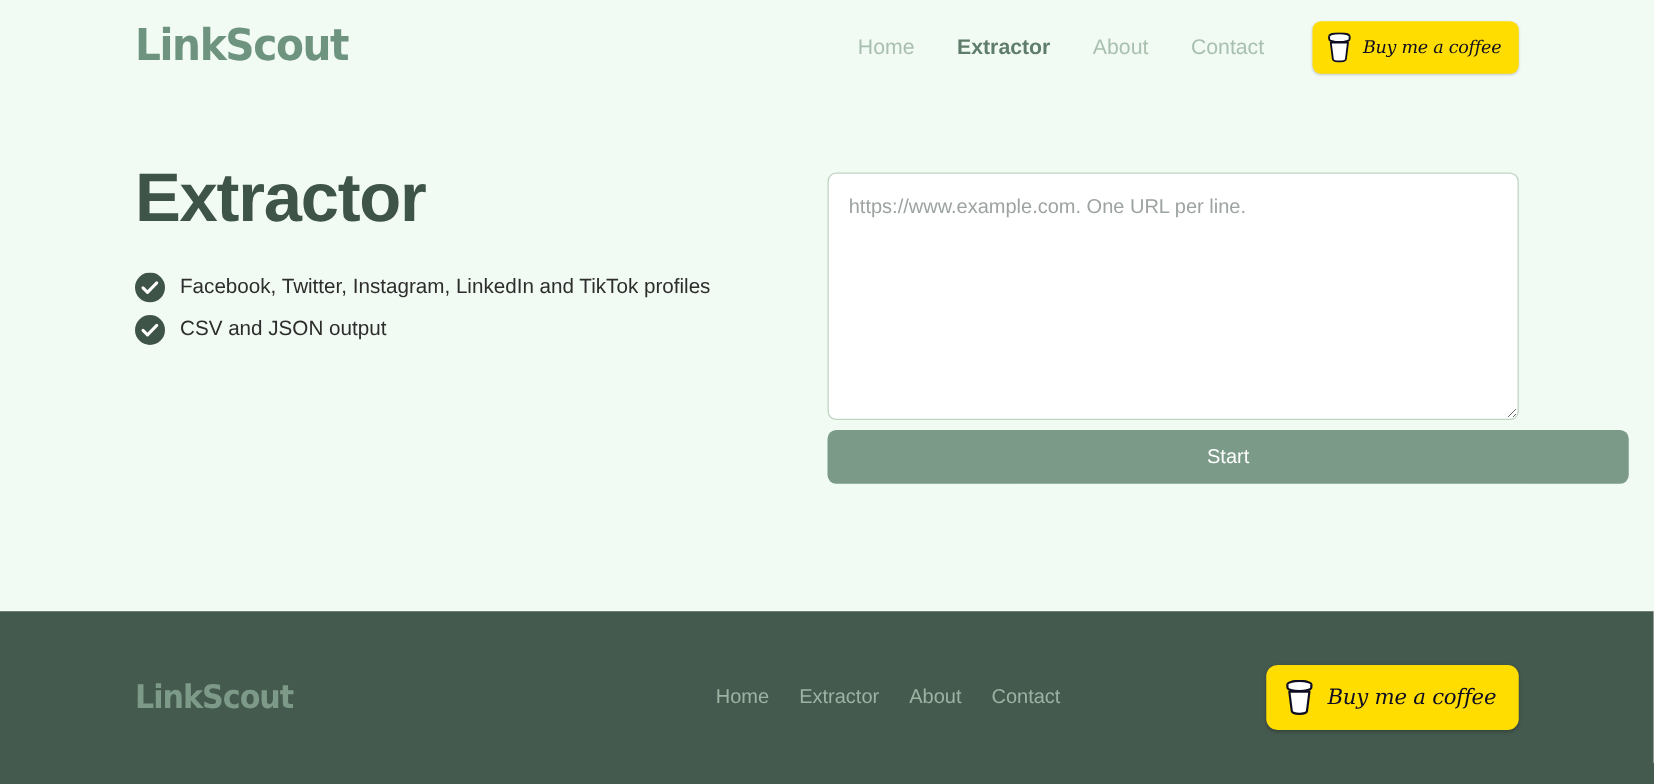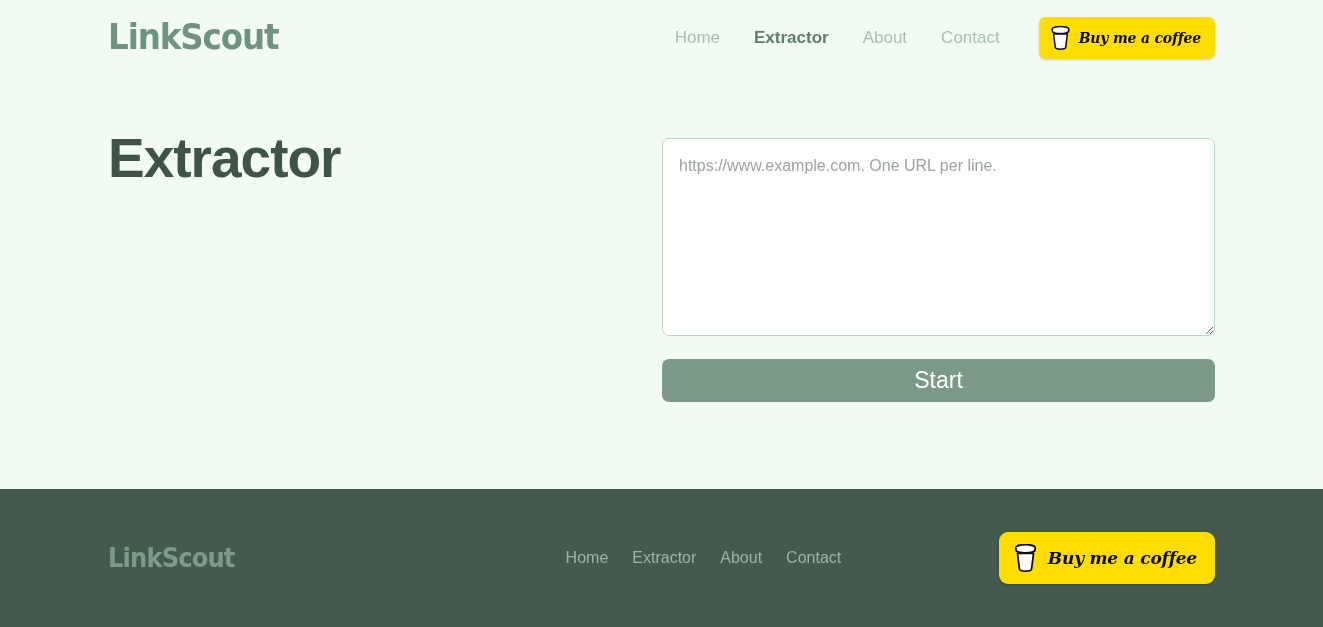--- a/index.html
+++ b/index.html
@@ -61,21 +61,21 @@
     border: none;
     border-radius: 7px;
     padding: 9px 14px 9px 11px;
     margin-left: 22px;
     cursor: pointer;
     box-shadow: 0 1px 2px rgba(0,0,0,0.18);
   }
   .bmc-label {
     font-family: "DejaVu Serif", serif;
     font-style: italic;
-    font-weight: bold;
+    font-weight: normal;
     font-size: 14px;
     color: #0d0c22;
     white-space: nowrap;
     letter-spacing: -0.2px;
   }
   .cup { flex: 0 0 auto; display: block; }
 
   
   .main {
     display: flex;
@@ -118,30 +118,30 @@
     font-family: "Liberation Sans", sans-serif;
     font-size: 16px;
     color: #1d4ed8;
     resize: both;
     outline: none;
   }
   .url-textarea::placeholder { color: #9ca3a0; }
 
   .start-btn {
     display: block;
-    width: 553px;
-    margin-top: 23px;
+    width: 641px;
+    margin-top: 8px;
     background: #7b9b88;
     border: none;
     border-radius: 7px;
     padding: 0;
     height: 43px;
     color: #ffffff;
     font-family: "Liberation Sans", sans-serif;
-    font-size: 23px;
+    font-size: 16px;
     cursor: pointer;
   }
 
   
   .site-footer {
     position: absolute;
     left: 0; right: 0; bottom: 0;
     height: 138px;
     background: #455a4e;
     display: flex;
@@ -215,20 +215,40 @@
       <span class="bmc-label">Buy me a coffee</span>
     </button>
   </nav>
 </header>
 
 <main class="main">
 
   <div class="left-col">
     <h1 class="page-title">Extractor</h1>
 
+    <ul class="feature-list">
+      <li class="feature-item">
+        <span>
+          <svg class="check-icon" width="24" height="24" viewBox="0 0 24 24" aria-hidden="true">
+            <circle cx="12" cy="12" r="12" fill="#3f5448"></circle>
+            <path d="M6.4 12.3 l3.6 3.6 l7.4 -7.6" fill="none" stroke="#ffffff" stroke-width="2.4" stroke-linecap="round" stroke-linejoin="round"></path>
+          </svg>
+        </span>
+        <span class="feature-text">Facebook, Twitter, Instagram, LinkedIn and TikTok profiles</span>
+      </li>
+      <li class="feature-item">
+        <span>
+          <svg class="check-icon" width="24" height="24" viewBox="0 0 24 24" aria-hidden="true">
+            <circle cx="12" cy="12" r="12" fill="#3f5448"></circle>
+            <path d="M6.4 12.3 l3.6 3.6 l7.4 -7.6" fill="none" stroke="#ffffff" stroke-width="2.4" stroke-linecap="round" stroke-linejoin="round"></path>
+          </svg>
+        </span>
+        <span class="feature-text">CSV and JSON output</span>
+      </li>
+    </ul>
   </div>
 
   <div class="right-col">
     <textarea class="url-textarea" placeholder="https://www.example.com. One URL per line." style=""></textarea>
     <button class="start-btn">Start</button>
   </div>
 
 </main>
 
 <footer class="site-footer">

